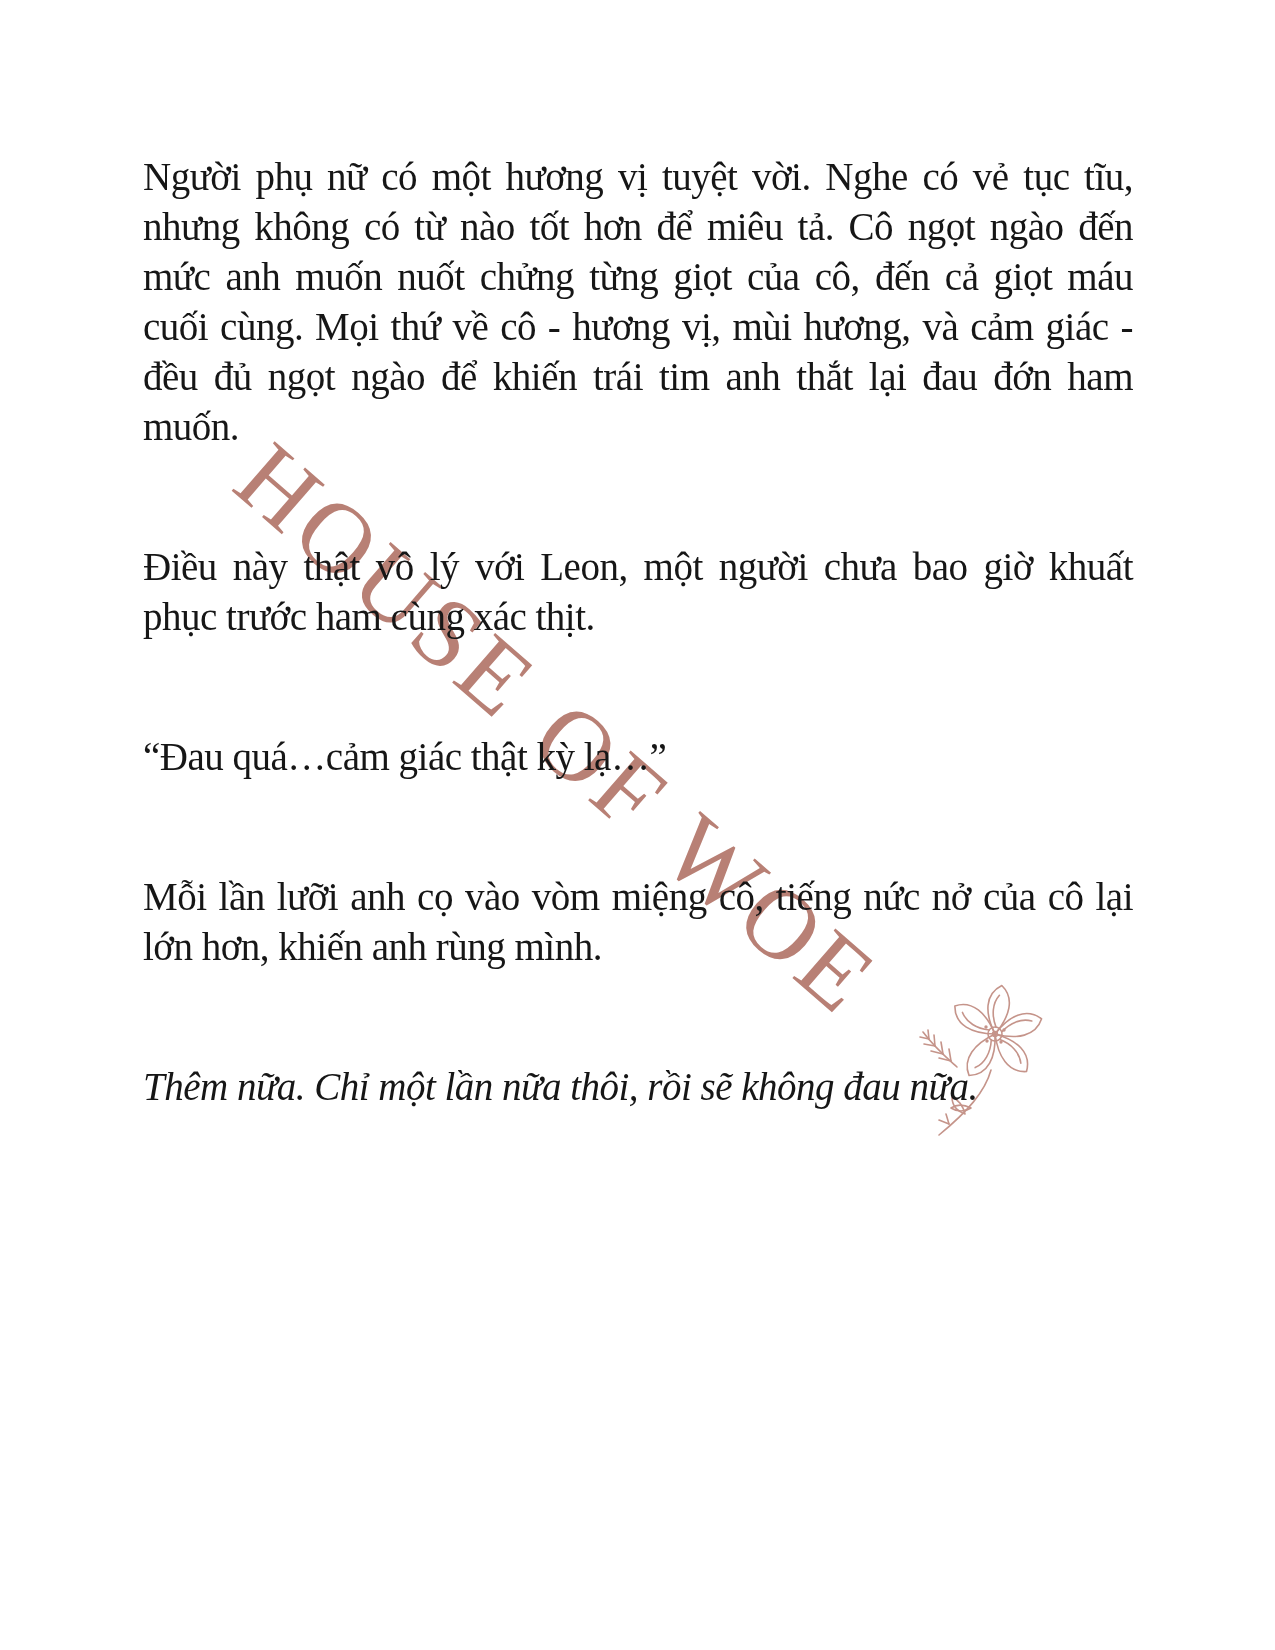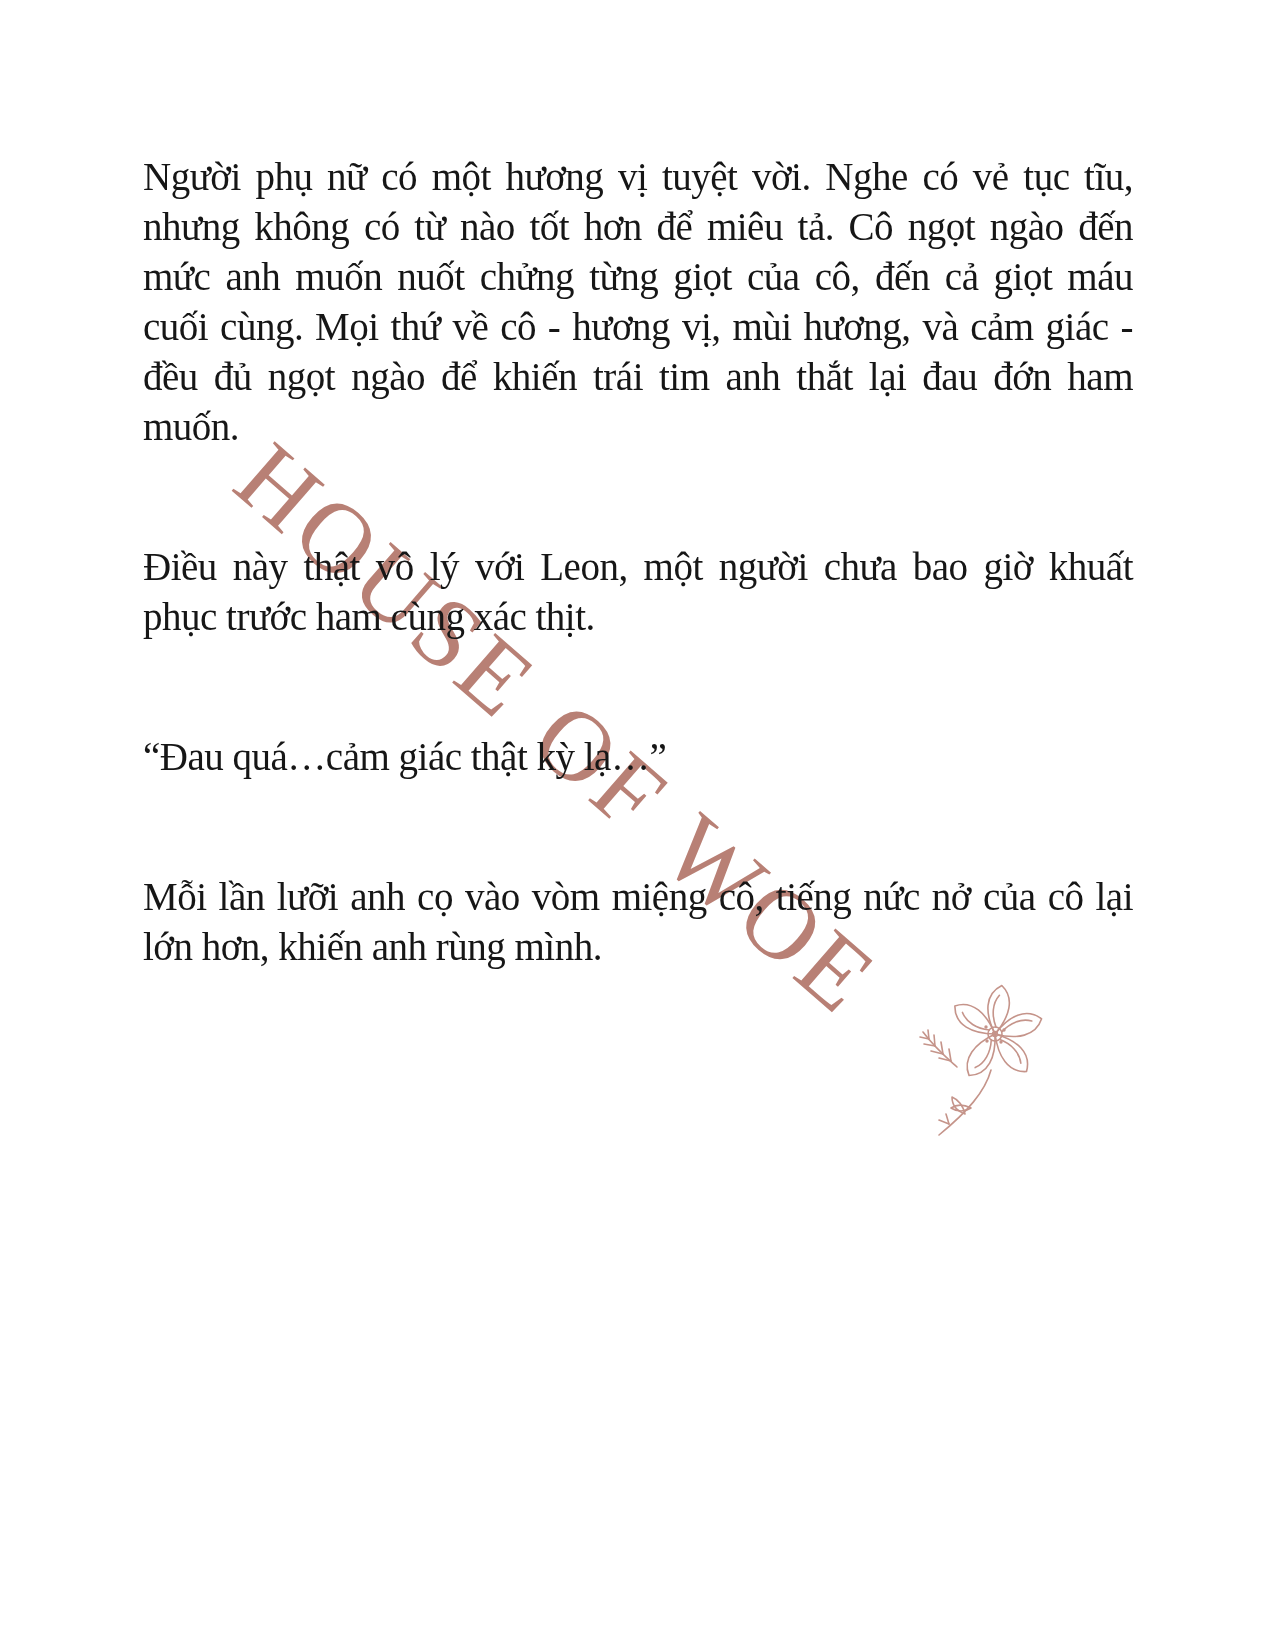--- a/index.html
+++ b/index.html
@@ -119,15 +119,16 @@
       <path d="M44,152 l-10,-4"></path>
       <path d="M44,152 l-3,-10"></path>
     </g>
   </svg>
 
   <main class="content">
     <p>Người phụ nữ có một hương vị tuyệt vời. Nghe có vẻ tục tĩu, nhưng không có từ nào tốt hơn để miêu tả. Cô ngọt ngào đến mức anh muốn nuốt chửng từng giọt của cô, đến cả giọt máu cuối cùng. Mọi thứ về cô - hương vị, mùi hương, và cảm giác - đều đủ ngọt ngào để khiến trái tim anh thắt lại đau đớn ham muốn.</p>
     <p>Điều này thật vô lý với Leon, một người chưa bao giờ khuất phục trước ham cùng xác thịt.</p>
     <p>“Đau quá…cảm giác thật kỳ lạ…”</p>
     <p>Mỗi lần lưỡi anh cọ vào vòm miệng cô, tiếng nức nở của cô lại lớn hơn, khiến anh rùng mình.</p>
+    <p class="italic">Thêm nữa. Chỉ một lần nữa thôi, rồi sẽ không đau nữa.</p>
   </main>
 
 </div>
 
 </body></html>

